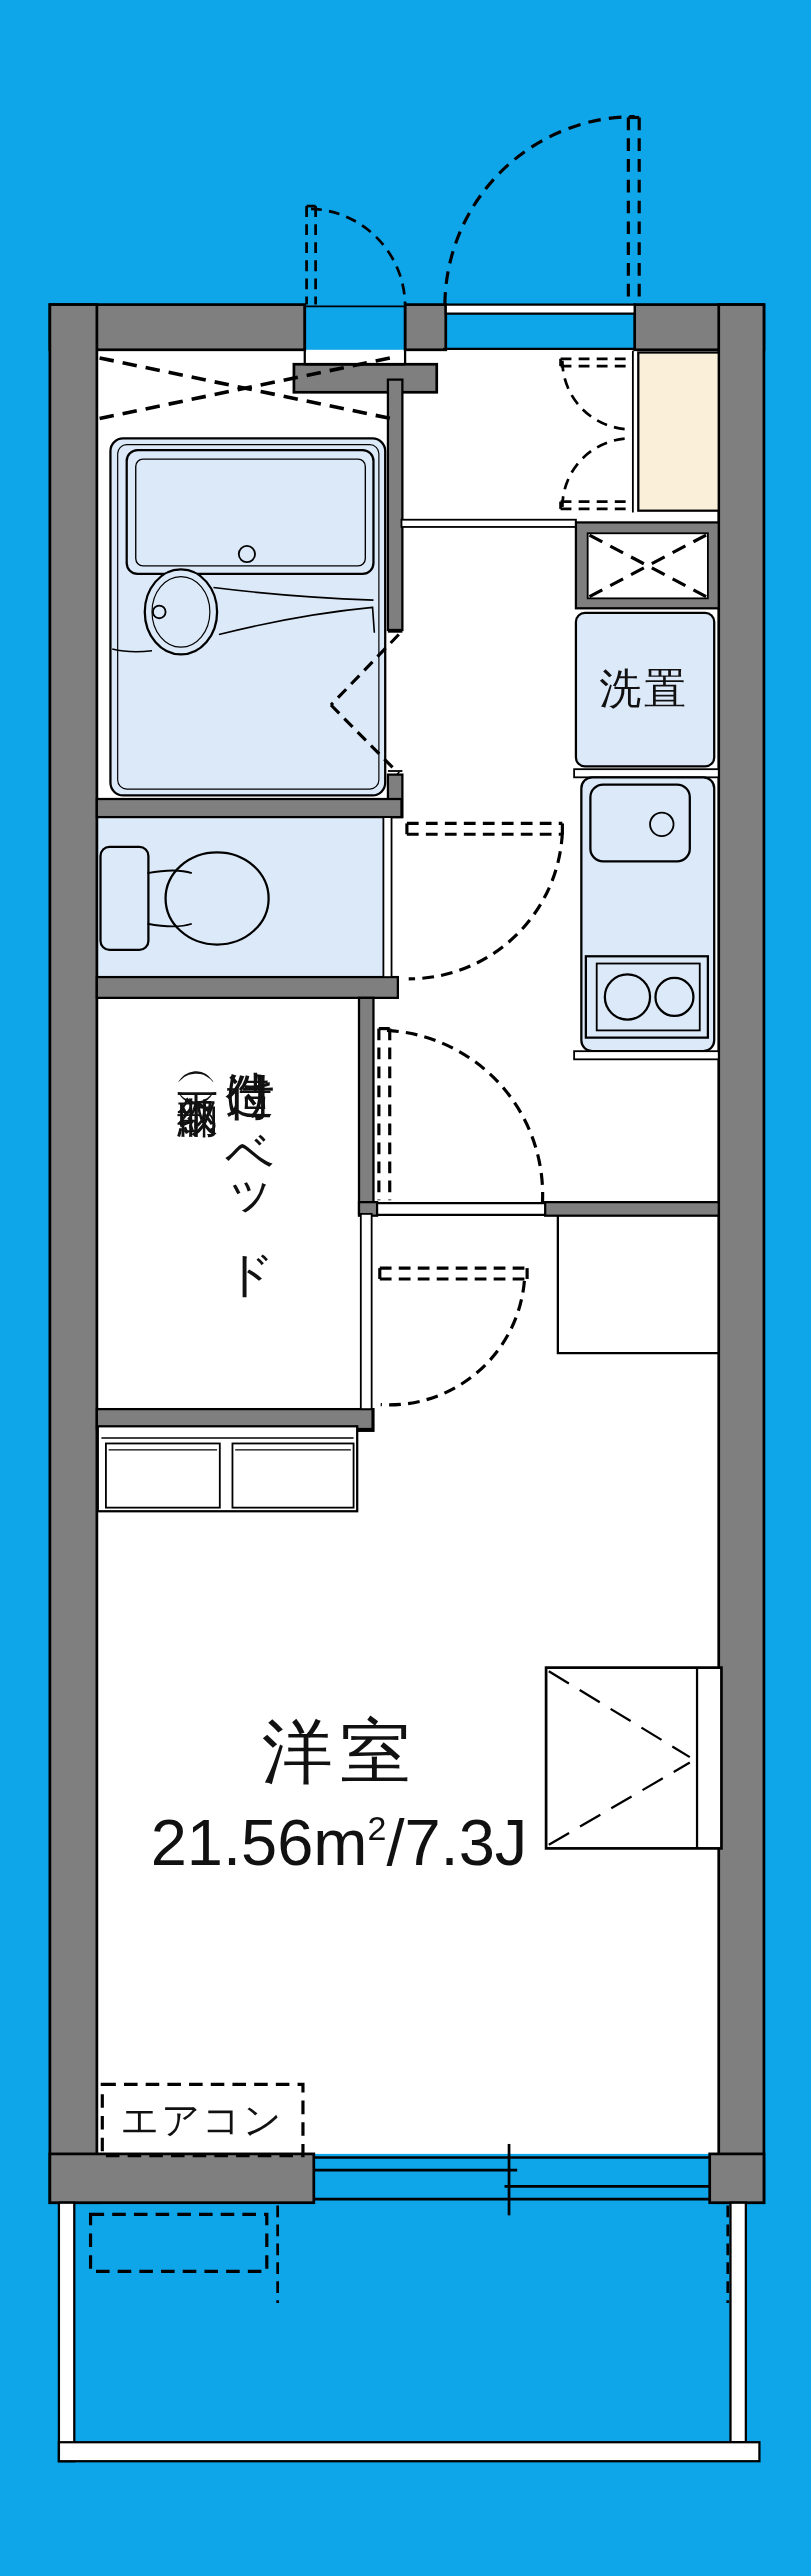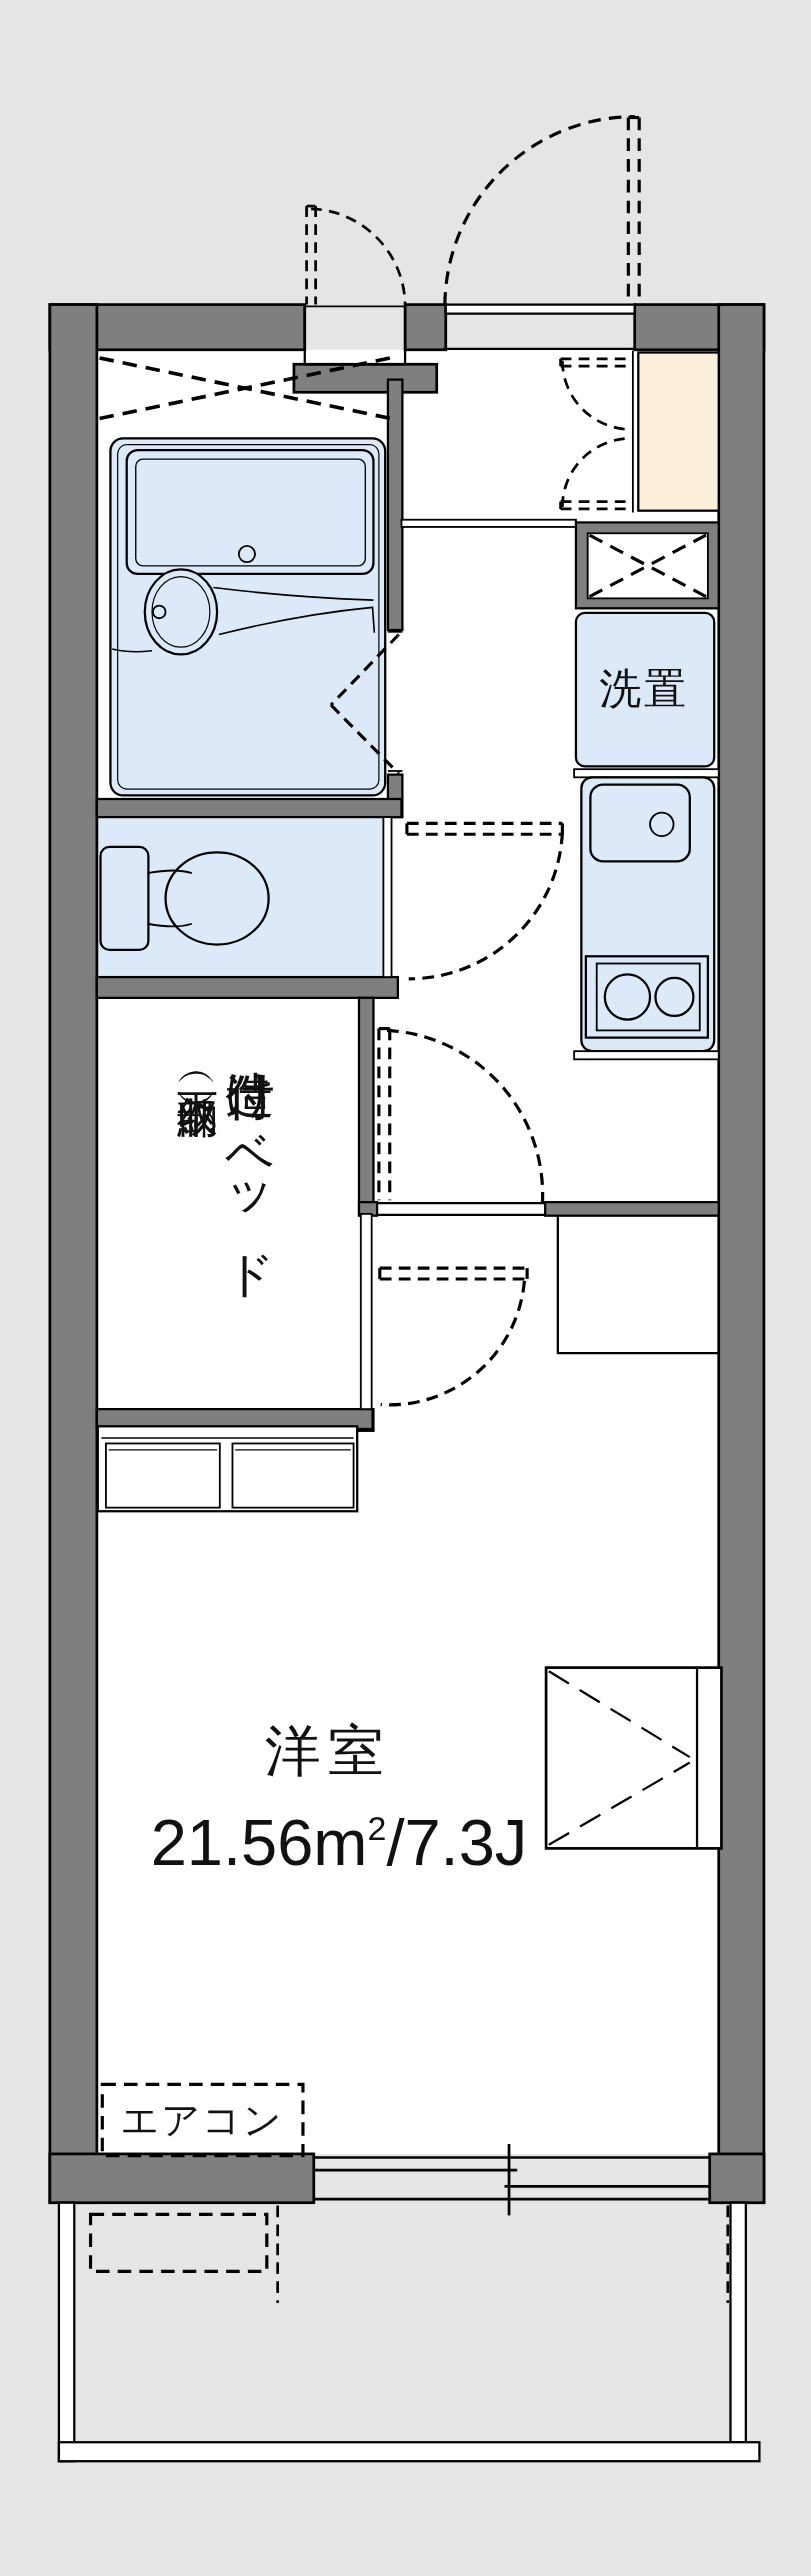--- a/index.html
+++ b/index.html
@@ -1,21 +1,21 @@
 <!DOCTYPE html>
 <html style="font-size:14.5px"><head>
 <meta charset="utf-8">
 <style>
   html,body{margin:0;padding:0;background:#fff;}
-  #plan{position:relative;width:812px;height:2576px;background:#e5e5e5;overflow:hidden;
+  #plan{position:relative;width:812px;height:2576px;background:#0ea5e9;overflow:hidden;
         font-family:"Liberation Sans","DejaVu Sans",sans-serif;color:#111;}
   #plan svg{position:absolute;left:0;top:0;}
   .lbl{position:absolute;transform:translate(-50%,-50%);white-space:nowrap;color:#111;}
   .lbl-wash{left:644px;top:689px;font-size:42px;letter-spacing:2.7px;}
-  .lbl-room{left:328px;top:1752px;font-size:56px;letter-spacing:7.2px;}
+  .lbl-room{left:340px;top:1752px;font-size:71px;letter-spacing:7.2px;}
   .lbl-area{left:339px;top:1842px;font-size:65px;letter-spacing:0px;}
   .lbl-area sup{font-size:34px;vertical-align:25px;}
   .lbl-aircon{left:202px;top:2120px;font-size:38px;letter-spacing:1.8px;}
   .vtext{position:absolute;writing-mode:vertical-rl;text-orientation:upright;line-height:1;}
   .bed-main{left:226px;top:1032px;font-size:49px;letter-spacing:3.6px;}
   .bed-sub{left:177px;top:1059px;font-size:41px;letter-spacing:1.8px;}
 </style>
 </head>
 <body>
 

